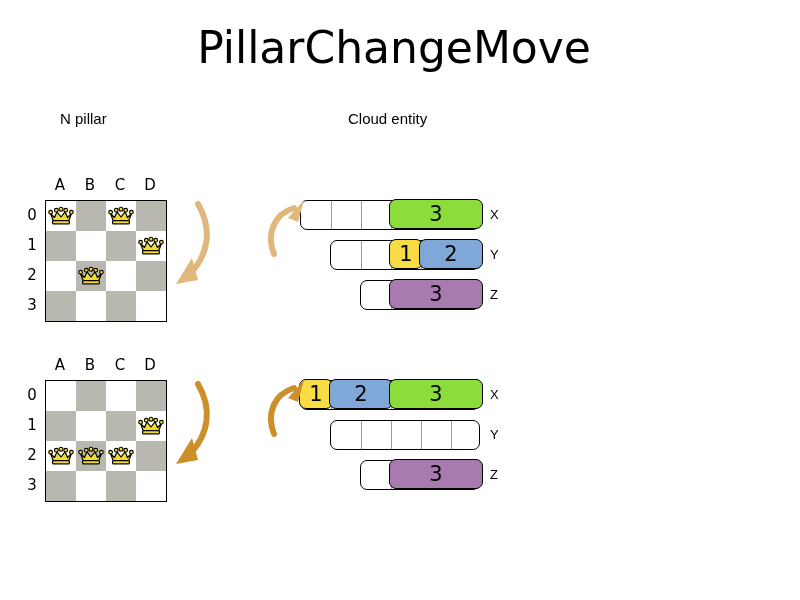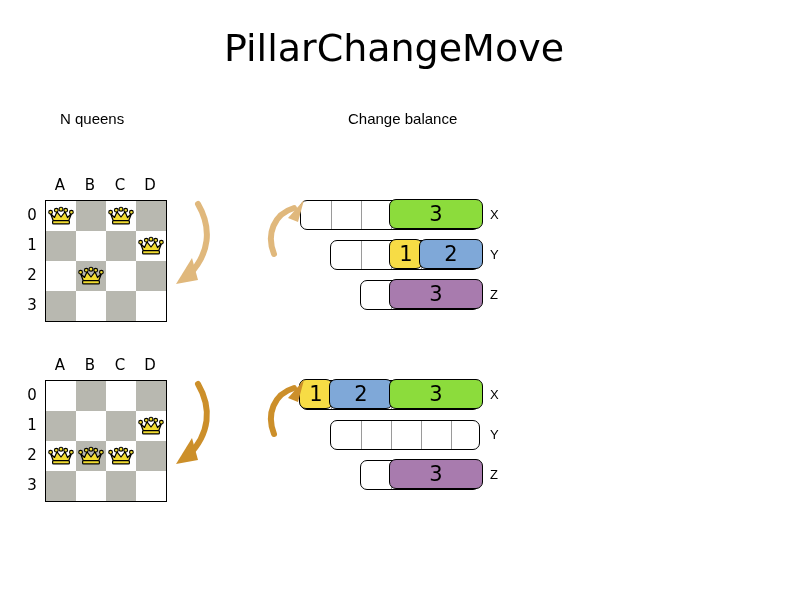--- a/index.html
+++ b/index.html
@@ -10,21 +10,21 @@
     color:#000000;
     overflow:hidden;
     position:relative;
   }
   .canvas{position:absolute;left:0;top:0;width:800px;height:600px;}
 
   
   #title{
     position:absolute;left:0;top:26px;width:788px;text-align:center;
     font-family:"DejaVu Sans", sans-serif;
-    font-size:38px;font-weight:400;letter-spacing:0px;line-height:44px;
+    font-size:44px;font-weight:400;letter-spacing:0px;line-height:44px;
     color:#000;
   }
   #subtitle{
     position:absolute;left:0;top:70px;width:800px;text-align:center;
     font-family:"DejaVu Sans", sans-serif;
     font-size:13.5px;font-weight:400;line-height:18px;color:#000;
   }
   .section-label{
     position:absolute;font-family:"Liberation Sans", sans-serif;
     font-size:15px;color:#000;white-space:nowrap;
@@ -84,22 +84,22 @@
   .arrow{position:absolute;}
   .arrow svg{display:block;}
 </style>
 </head>
 <body>
 
 <div class="canvas">
 
   <div id="title">PillarChangeMove</div>
 
-  <div class="section-label" id="label-nqueens">N queens</div>
-  <div class="section-label" id="label-cloud">Change balance</div>
+  <div class="section-label" id="label-nqueens">N pillar</div>
+  <div class="section-label" id="label-cloud">Cloud entity</div>
 
   <div id="dynamic-root">
       <div class="board" style="left: 45px; top: 200px;">
         <div class="col-head" style="left: 0px;">A</div>
         <div class="col-head" style="left: 30px;">B</div>
         <div class="col-head" style="left: 60px;">C</div>
         <div class="col-head" style="left: 90px;">D</div>
         <div class="row-head" style="top: 0px;">0</div>
         <div class="row-head" style="top: 30px;">1</div>
         <div class="row-head" style="top: 60px;">2</div>

